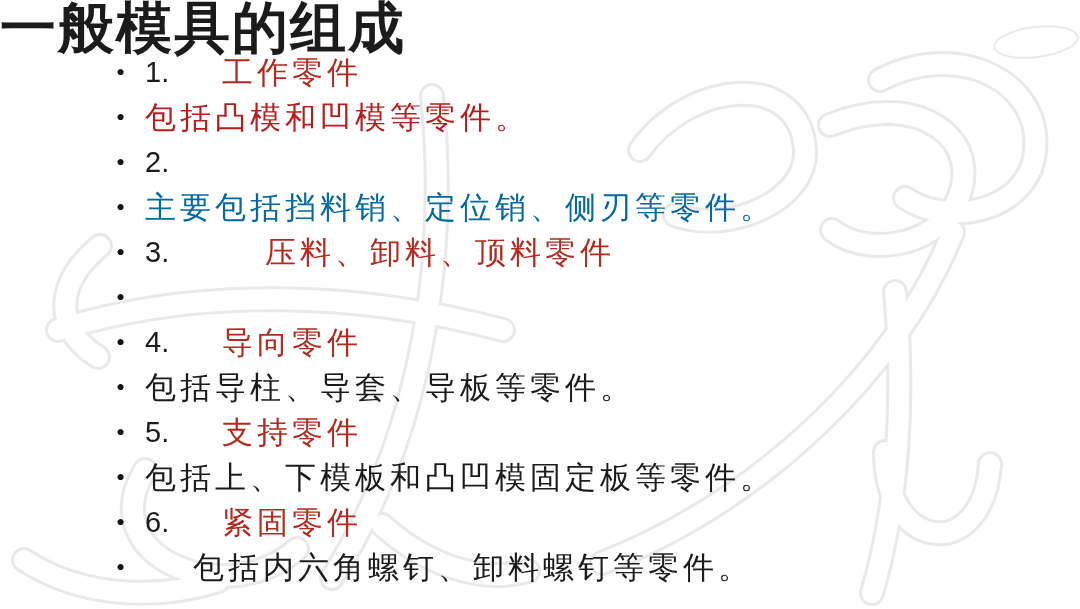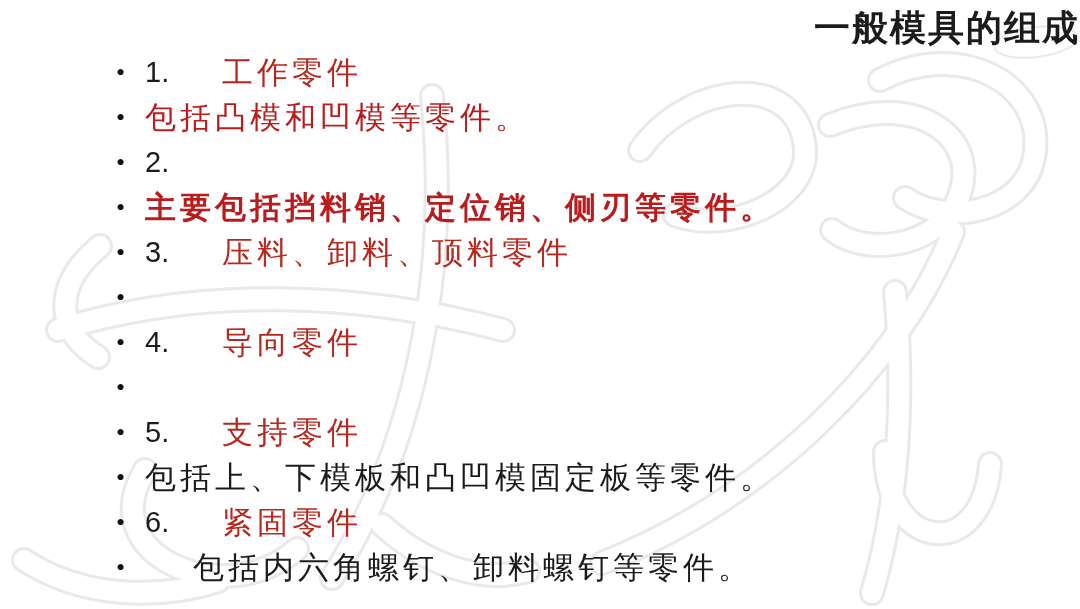--- a/index.html
+++ b/index.html
@@ -41,22 +41,22 @@
     stroke: #e9e9e9;
     stroke-width: 2;
   }
   
   .title {
     position: absolute;
     top: 0;
     left: 0;
     width: 100%;
     margin: 0;
-    text-align: right;
-    font-size: 36px;
+    text-align: left;
+    font-size: 56px;
     font-weight: 700;
     letter-spacing: 2px;
     line-height: 56px;
     z-index: 1;
   }
   
   .list {
     position: absolute;
     top: 50px;
     left: 0;
@@ -128,37 +128,38 @@
       <li>
         <span class="bullet">•</span>
         <span class="detail" style="color: #b91c1c;">包括凸模和凹模等零件。</span>
       </li>
       <li>
         <span class="bullet">•</span>
         <span class="num" style="color: rgb(27, 27, 27);">2.</span>
       </li>
       <li>
         <span class="bullet">•</span>
-        <span class="detail" style="color: #b91c1c; font-weight: bold;">主要包括挡料销、定位销、侧刃等零件。</span>
+        <span class="detail" style="color: #0369a1;">主要包括挡料销、定位销、侧刃等零件。</span>
       </li>
       <li>
         <span class="bullet">•</span>
         <span class="num" style="color: rgb(27, 27, 27);">3.</span>
-        <span class="label" style="color: rgb(181, 41, 31);">压料、卸料、顶料零件</span>
+        <span class="label" style="color: rgb(181, 41, 31); margin-left: 43px;">压料、卸料、顶料零件</span>
       </li>
       <li>
         <span class="bullet">•</span>
       </li>
       <li>
         <span class="bullet">•</span>
         <span class="num" style="color: rgb(27, 27, 27);">4.</span>
         <span class="label" style="color: rgb(181, 41, 31);">导向零件</span>
       </li>
       <li>
         <span class="bullet">•</span>
+        <span class="detail" style="color: rgb(27, 27, 27);">包括导柱、导套、导板等零件。</span>
       </li>
       <li>
         <span class="bullet">•</span>
         <span class="num" style="color: rgb(27, 27, 27);">5.</span>
         <span class="label" style="color: rgb(181, 41, 31); text-align: center;">支持零件</span>
       </li>
       <li>
         <span class="bullet">•</span>
         <span class="detail" style="color: rgb(27, 27, 27); font-family: Liberation Mono, monospace;">包括上、下模板和凸凹模固定板等零件。</span>
       </li>

